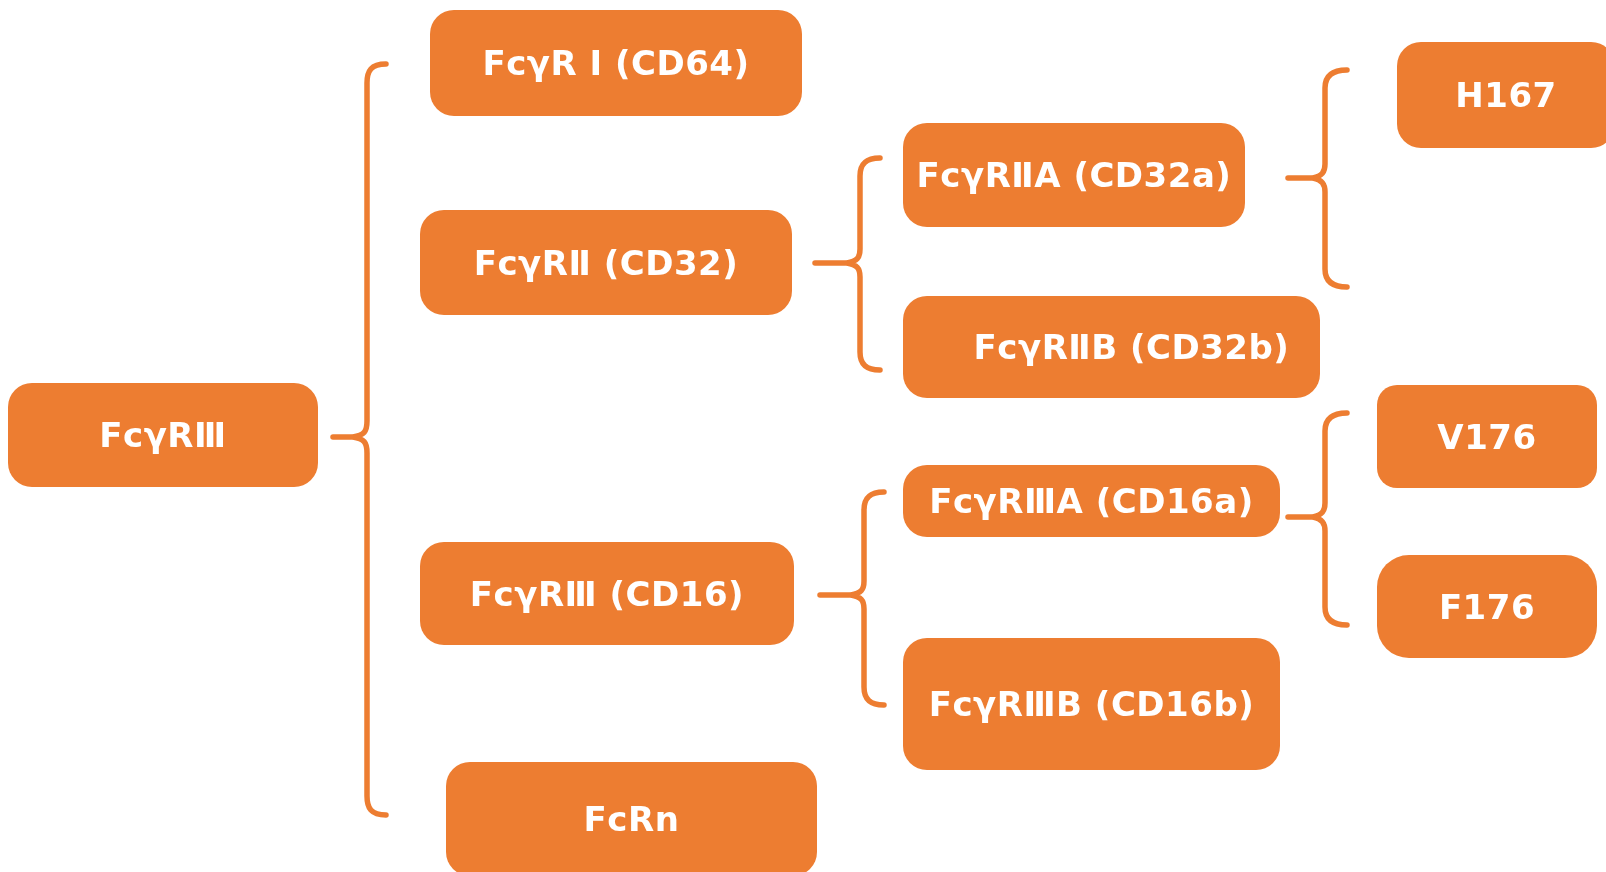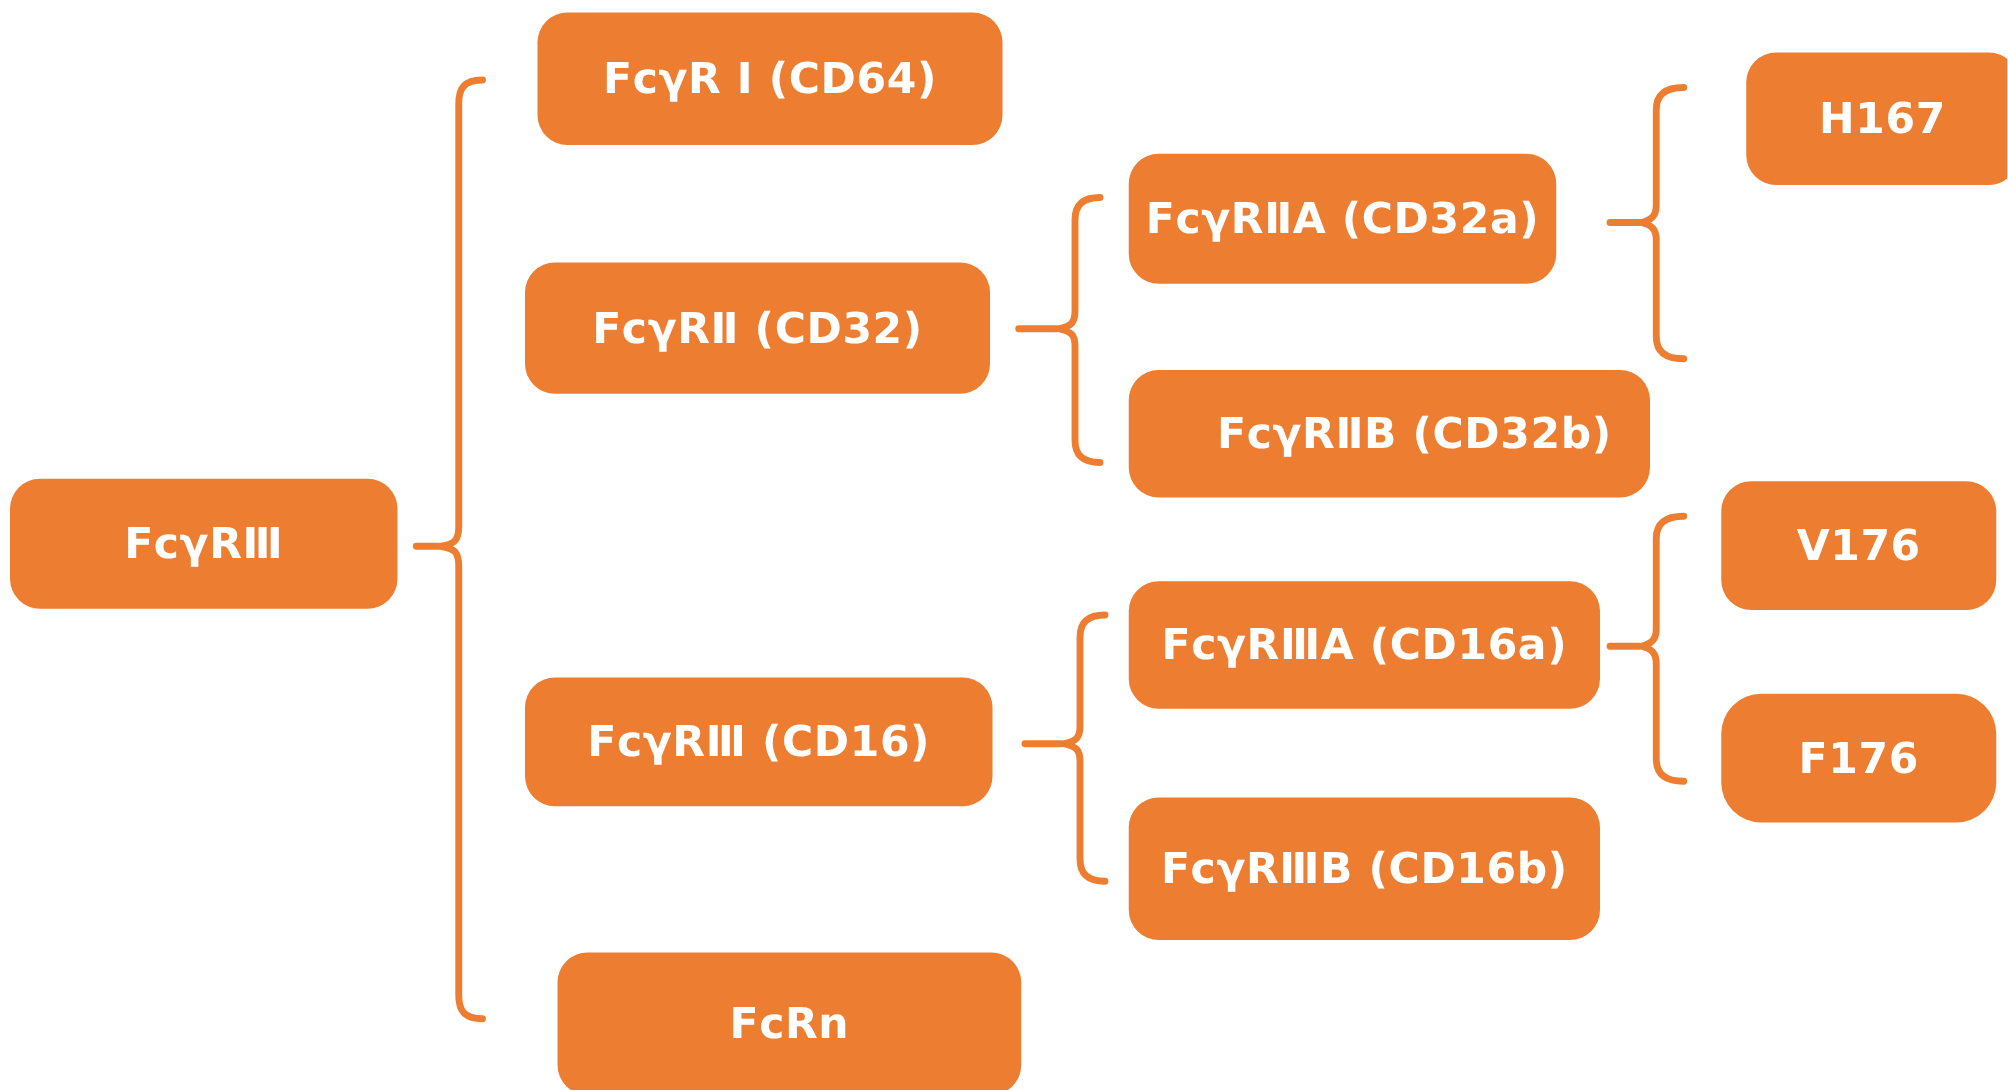--- a/index.html
+++ b/index.html
@@ -104,24 +104,24 @@
   <div class="node" style="left:420px; top:210px; width:372px; height:105px;">FcγRⅡ (CD32)</div>
 
   <div class="node" style="left:420px; top:542px; width:374px; height:103px;">FcγRⅢ (CD16)</div>
 
   <div class="node" style="left:446px; top:762px; width:371px; height:114px;">FcRn</div>
 
   <div class="node" style="left:903px; top:123px; width:342px; height:104px;">FcγRⅡA (CD32a)</div>
 
   <div class="node" style="left:903px; top:296px; width:377px; height:102px;padding-left:40px;">FcγRⅡB (CD32b)</div>
 
-  <div class="node" style="left:903px; top:465px; width:377px; height:102px;">FcγRⅢA (CD16a)</div>
+  <div class="node" style="left:903px; top:465px; width:377px; height:72px;">FcγRⅢA (CD16a)</div>
 
-  <div class="node" style="left:903px; top:638px; width:377px; height:114px;">FcγRⅢB (CD16b)</div>
+  <div class="node" style="left:903px; top:638px; width:377px; height:132px;">FcγRⅢB (CD16b)</div>
 
   <div class="node" style="left:1377px; top:42px; width:218px; height:106px;margin-left:20px;">H167</div>
 
 
-  <div class="node" style="left:1377px; top:385px; width:220px; height:103px;">V176</div>
+  <div class="node" style="left:1377px; top:385px; width:220px; height:103px;border-radius:20px;">V176</div>
 
   <div class="node" style="left:1377px; top:555px; width:220px; height:103px;border-radius:32px;">F176</div>
 
 </div>
 
 </body></html>

